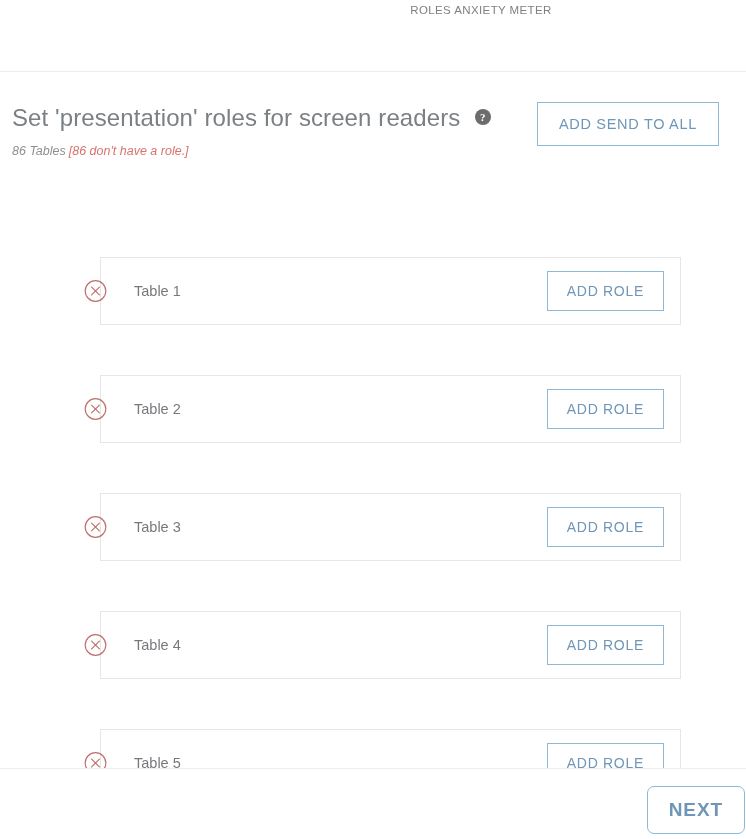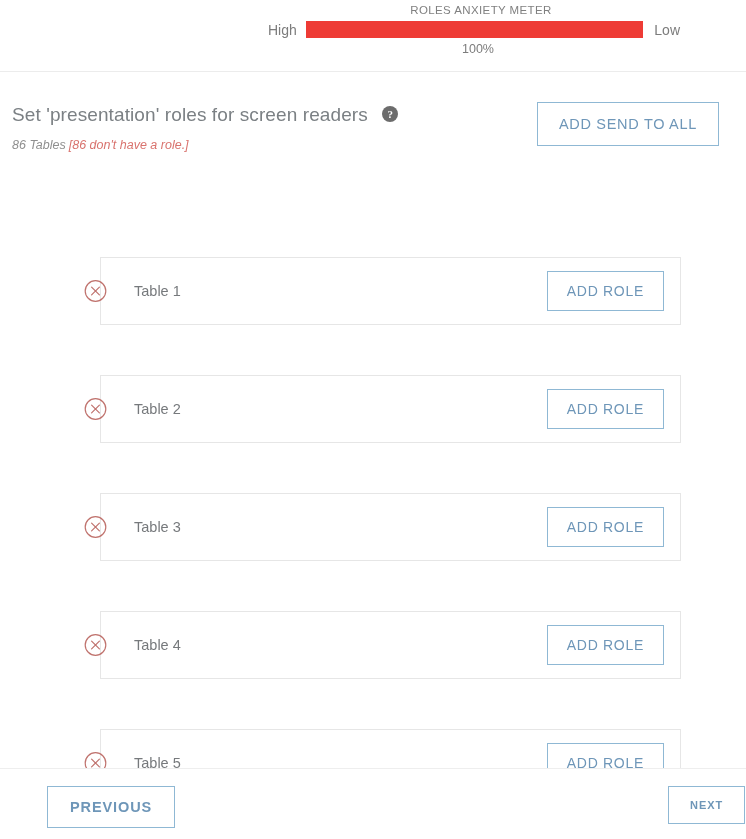--- a/index.html
+++ b/index.html
@@ -92,21 +92,21 @@
   }
 
   
   .section-head {
     position: relative;
     padding: 32px 12px 0 12px;
     height: 120px;
   }
 
   .section-title {
-    font-size: 19px;
+    font-size: 24px;
     font-weight: 400;
     color: #7b8084;
     letter-spacing: 0.1px;
     display: inline-block;
     vertical-align: middle;
     white-space: nowrap;
   }
 
   .help-icon {
     display: inline-flex;
@@ -233,45 +233,36 @@
     font-size: 14.5px;
     font-weight: bold;
     letter-spacing: 0.9px;
   }
 
   .btn-next {
     position: absolute;
     right: 1px;
     top: 17px;
     padding: 12px 21px;
-    font-size: 11px;
+    font-size: 19px;
     font-weight: bold;
     letter-spacing: 0.9px;
+    border-radius: 7px;
   }
 </style>
 </head>
 <body>
 
 <div class="top-header">
 
 
   <div class="meter-wrap">
     <div class="meter-caption">ROLES ANXIETY METER</div>
 
-    <div class="meter-row">
-      <span class="meter-label high">High</span>
-
-      <div class="meter-track">
-        <div class="meter-fill" id="meter-fill" style="width: 100%; background: rgb(238, 59, 53);"></div>
-      </div>
-
-      <span class="meter-label low">Low</span>
-    </div>
-
-    <div class="meter-percent">100%</div>
+
   </div>
 </div>
 
 <div class="section-head">
   <span class="section-title">Set 'presentation' roles for screen readers</span>
 
   <span class="help-icon">?</span>
 
   <div class="section-sub">
     <span>86 Tables</span><span class="warn">[86 don't have a role.]</span>
@@ -329,15 +320,14 @@
             <path d="M7.6 7.6 L15.4 15.4 M15.4 7.6 L7.6 15.4" stroke="#c0736e" stroke-width="1.2" stroke-linecap="round"></path>
           </svg>
         </span>
         <span class="row-label">Table 5</span>
         <button class="btn-outline btn-add-role">ADD ROLE</button>
       </div>
     </div>
 </div>
 
 <div class="bottom-bar">
-  <button class="btn-outline btn-prev">PREVIOUS</button>
   <button class="btn-outline btn-next">NEXT</button>
 </div>
 
 </body></html>

